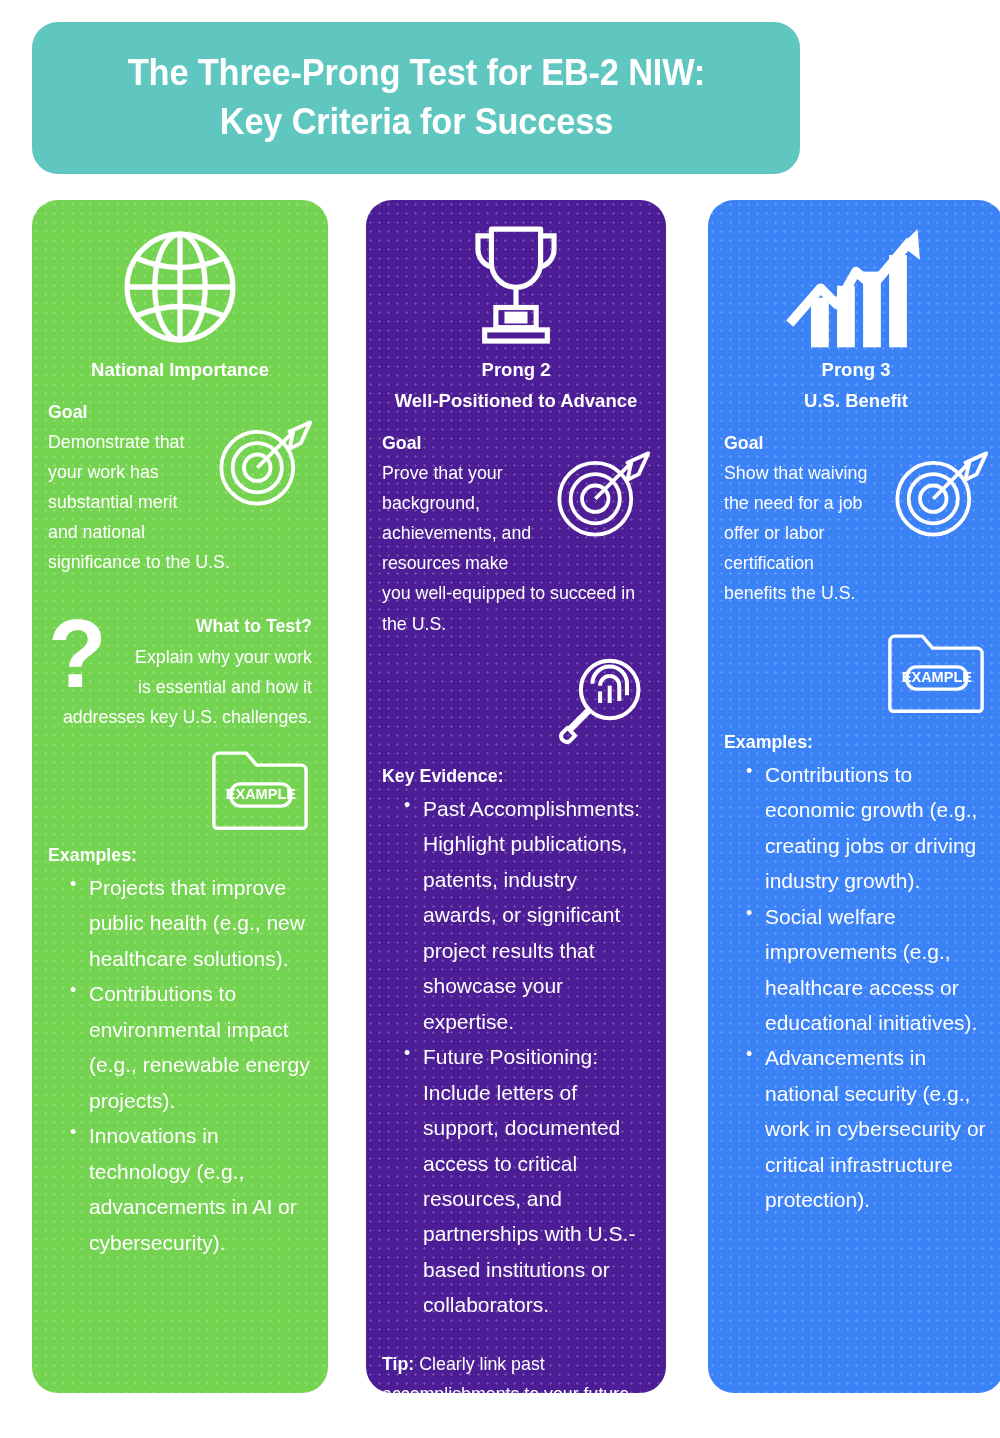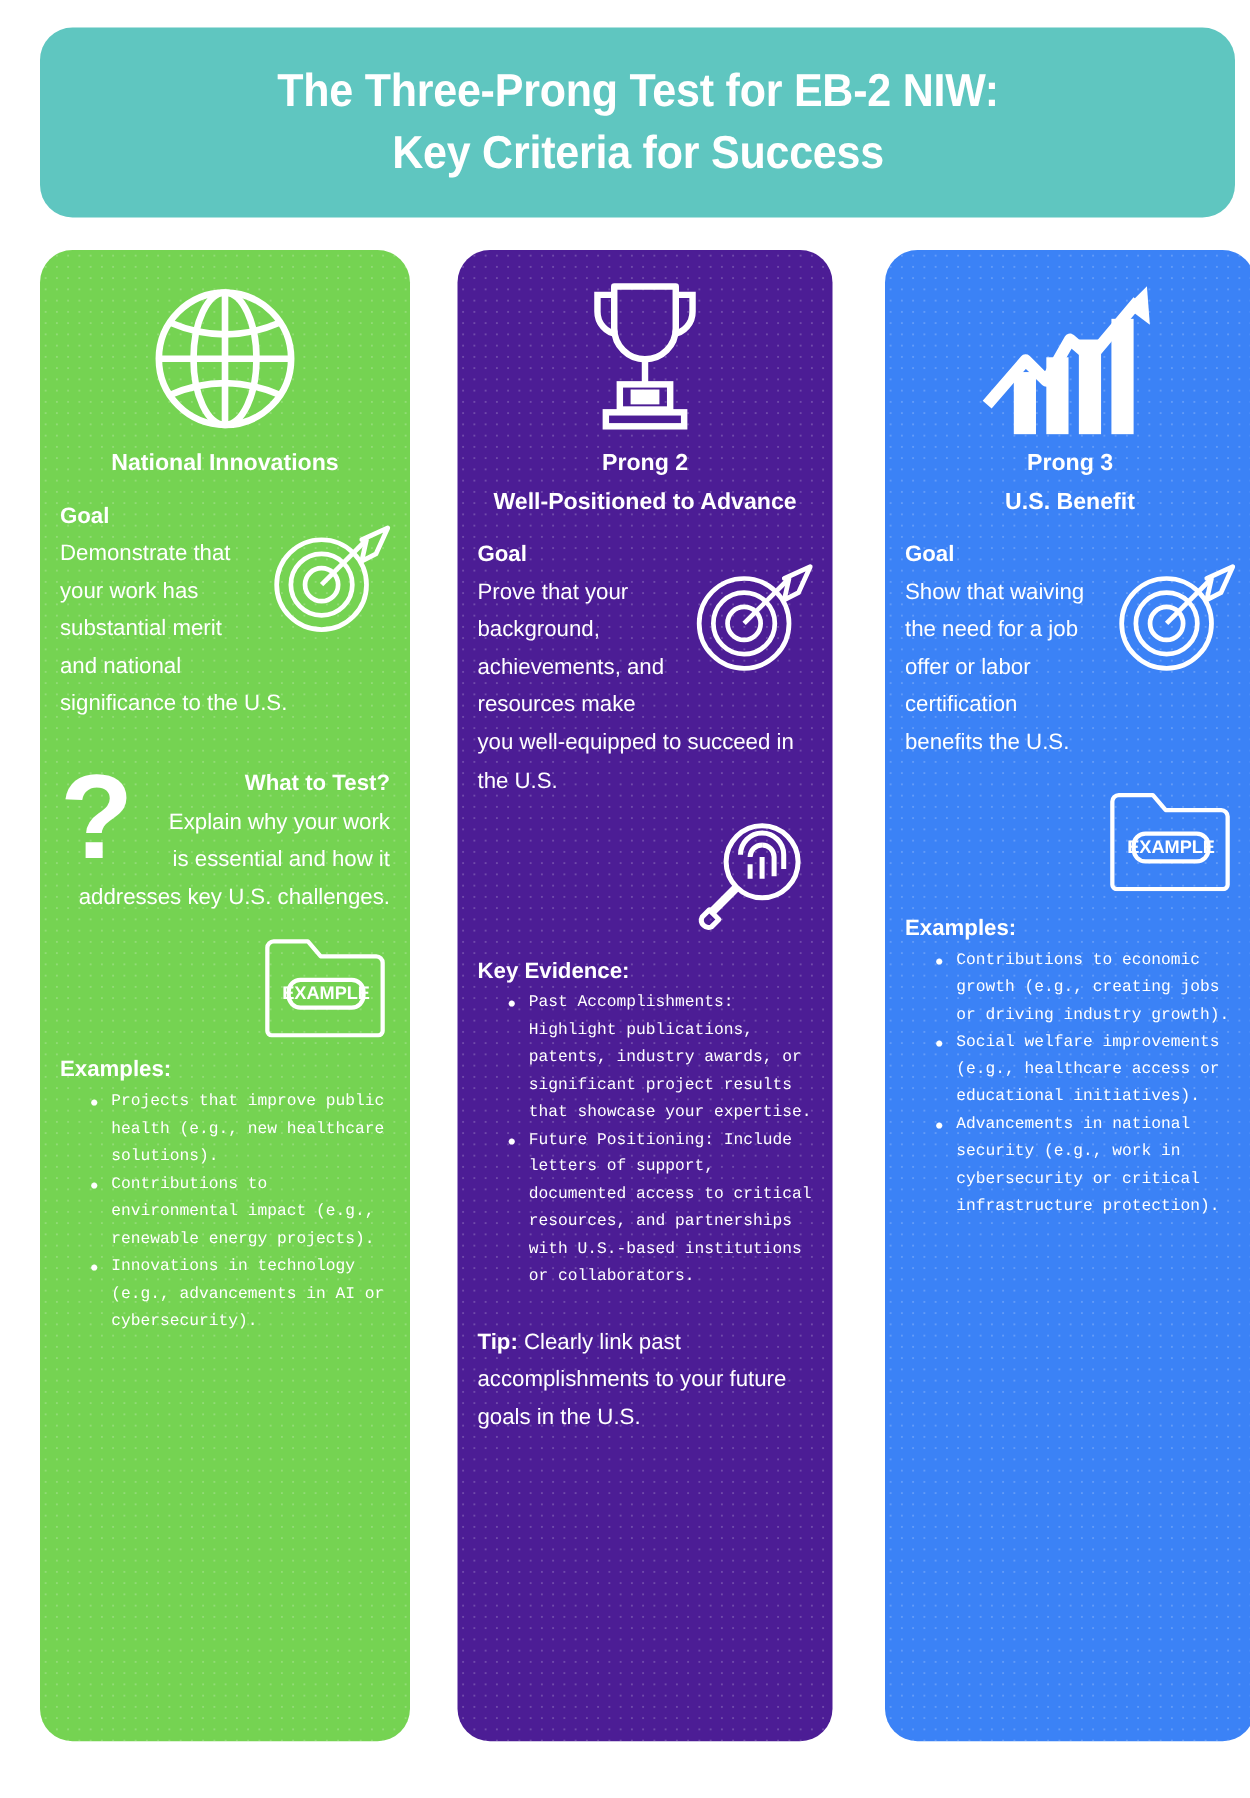--- a/index.html
+++ b/index.html
@@ -11,21 +11,21 @@
     font-family: "Liberation Sans", sans-serif;
     overflow: hidden;
     position: relative;
   }
 
   
   .header {
     position: absolute;
     left: 32px;
     top: 22px;
-    width: 956px;
+    width: 768px;
     height: 152px;
     background: #5FC6C0;
     border-radius: 26px;
     display: flex;
     align-items: center;
     justify-content: center;
     flex-direction: column;
   }
   .header-title {
     color: #ffffff;
@@ -99,25 +99,24 @@
     color: #ffffff;
     font-size: 96px;
     font-weight: bold;
     line-height: 0.78;
     font-family: "Liberation Sans", sans-serif;
   }
 
   ul.bullets { margin: 0 0 0 22px; padding: 0; list-style: none; }
   ul.bullets li {
     color: #ffffff;
-    font-size: 13px;
+    font-size: 21px;
     line-height: 1.69;
     position: relative;
     padding-left: 19px;
-    font-family: Liberation Mono, monospace;
   }
   ul.bullets li::before {
     content: "\2022";
     position: absolute;
     left: 0;
     top: -1px;
     font-size: 18px;
   }
 
   .tip { margin-top: 26px; }
@@ -143,21 +142,21 @@
         <circle cx="50" cy="50" r="42"></circle>
         <ellipse cx="50" cy="50" rx="20" ry="42"></ellipse>
         <line x1="50" y1="8" x2="50" y2="92"></line>
         <line x1="8" y1="50" x2="92" y2="50"></line>
         <path d="M15 27 Q50 42 85 27"></path>
         <path d="M15 73 Q50 58 85 73"></path>
       </svg>
     </div>
 
     <div class="prong-head">
-      <div>National Innovations</div>
+      <div>National Importance</div>
     </div>
 
     <div class="goal-wrap clearfix">
       <span class="float-right-icon">
         <svg width="104" height="104" viewBox="0 0 110 110" fill="none" stroke="#fff" stroke-width="4">
           <circle cx="50" cy="60" r="38"></circle>
           <circle cx="50" cy="60" r="26"></circle>
           <circle cx="50" cy="60" r="14"></circle>
           <line x1="50" y1="60" x2="88" y2="22"></line>
           <path d="M88 22 L84 40 L96 34 L106 12 L84 22 Z" stroke-linejoin="round"></path>

